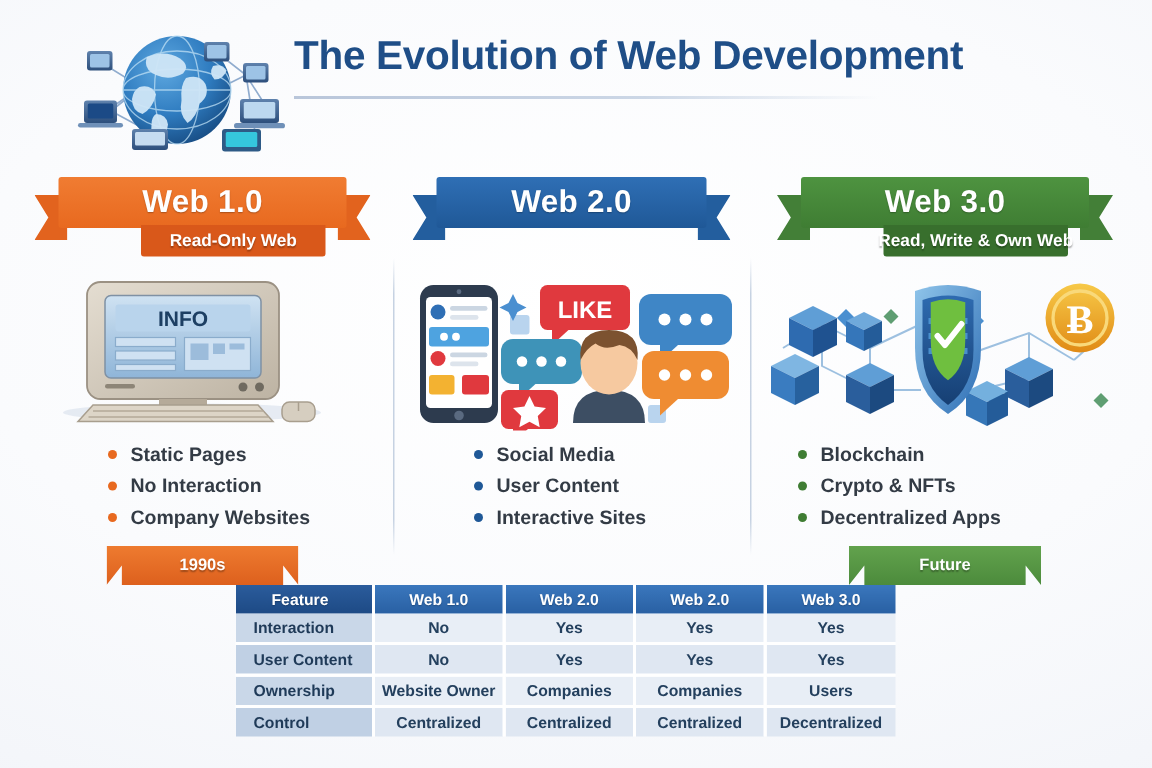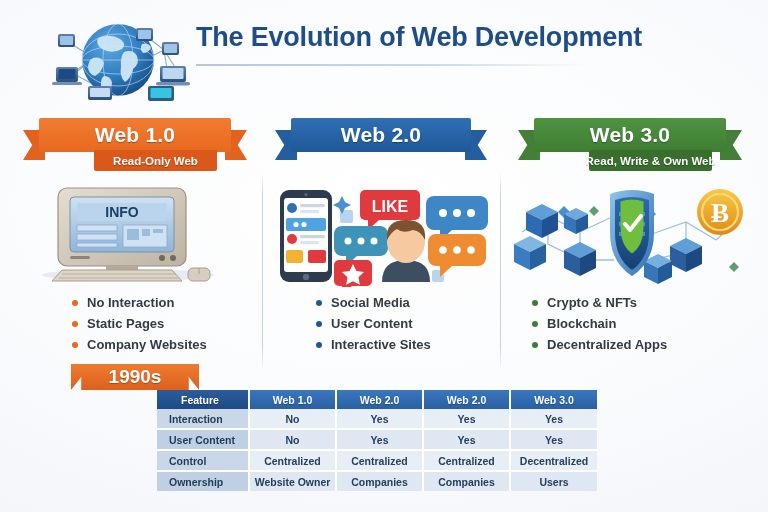--- a/index.html
+++ b/index.html
@@ -167,21 +167,21 @@
 
   
   .era-badge {
     position: relative;
     height: 26px;
     margin: 9px auto 12px auto;
     display: flex;
     align-items: center;
     justify-content: center;
     color: #ffffff;
-    font-size: 19px;
+    font-size: 11px;
     font-weight: bold;
     text-shadow: 0 1px 1px rgba(0,0,0,0.3);
     clip-path: polygon(0 0, 100% 0, 100% 100%, 92% 50%, 92% 100%, 8% 100%, 8% 50%, 0 100%);
   }
   #era-web1 { width: 128px; background: linear-gradient(to bottom, #ee7b30 0%, #dd601d 100%); }
   #era-web2 { width: 140px; background: linear-gradient(to bottom, #2d6cb1 0%, #1d5390 100%); }
   #era-web3 { width: 128px; background: linear-gradient(to bottom, #62a24d 0%, #4c8b3c 100%); }
 
   
   #comparison-table {
@@ -362,25 +362,25 @@
         </g>
 
         <rect x="178" y="86" width="22" height="13" rx="5" fill="#d6cec0" stroke="#a89e8e" stroke-width="1"></rect>
         <line x1="189" y1="86" x2="189" y2="92" stroke="#a89e8e" stroke-width="1"></line>
       </svg>
     </div>
 
     <ul class="bullet-list">
       <li>
         <span class="bullet-dot"></span>
+        <span>Static Pages</span>
+      </li>
+      <li>
+        <span class="bullet-dot"></span>
         <span>No Interaction</span>
-      </li>
-      <li>
-        <span class="bullet-dot"></span>
-        <span>Static Pages</span>
       </li>
       <li>
         <span class="bullet-dot"></span>
         <span>Company Websites</span>
       </li>
     </ul>
 
     <div class="era-badge" id="era-web1">1990s</div>
   </div>
 
@@ -585,32 +585,33 @@
           <circle cx="218" cy="30" r="23" fill="url(#btcGrad)"></circle>
           <circle cx="218" cy="30" r="18" fill="none" stroke="#f9d97a" stroke-width="2.2"></circle>
           <text x="218" y="40" font-family="'Liberation Serif',serif" font-size="27" font-weight="bold" fill="#ffffff" text-anchor="middle">Ƀ</text>
         </g>
       </svg>
     </div>
 
     <ul class="bullet-list">
       <li>
         <span class="bullet-dot"></span>
+        <span>Blockchain</span>
+      </li>
+      <li>
+        <span class="bullet-dot"></span>
         <span>Crypto &amp; NFTs</span>
       </li>
       <li>
         <span class="bullet-dot"></span>
-        <span>Blockchain</span>
-      </li>
-      <li>
-        <span class="bullet-dot"></span>
         <span>Decentralized Apps</span>
       </li>
     </ul>
 
+    <div class="era-badge" id="era-web3">Future</div>
   </div>
 
   <table id="comparison-table">
     <colgroup>
       <col style="width:92px">
         <col style="width:87px">
         <col style="width:87px">
         <col style="width:87px">
         <col style="width:87px">
     </colgroup>
@@ -632,29 +633,29 @@
         <td>Yes</td>
       </tr>
       <tr>
         <td class="feature-cell">User Content</td>
         <td>No</td>
         <td>Yes</td>
         <td>Yes</td>
         <td>Yes</td>
       </tr>
       <tr>
+        <td class="feature-cell">Ownership</td>
+        <td>Website Owner</td>
+        <td>Companies</td>
+        <td>Companies</td>
+        <td>Users</td>
+      </tr>
+      <tr>
         <td class="feature-cell">Control</td>
         <td>Centralized</td>
         <td>Centralized</td>
         <td>Centralized</td>
         <td>Decentralized</td>
       </tr>
-      <tr>
-        <td class="feature-cell">Ownership</td>
-        <td>Website Owner</td>
-        <td>Companies</td>
-        <td>Companies</td>
-        <td>Users</td>
-      </tr>
     </tbody>
   </table>
 
 </div>
 
 </body></html>

